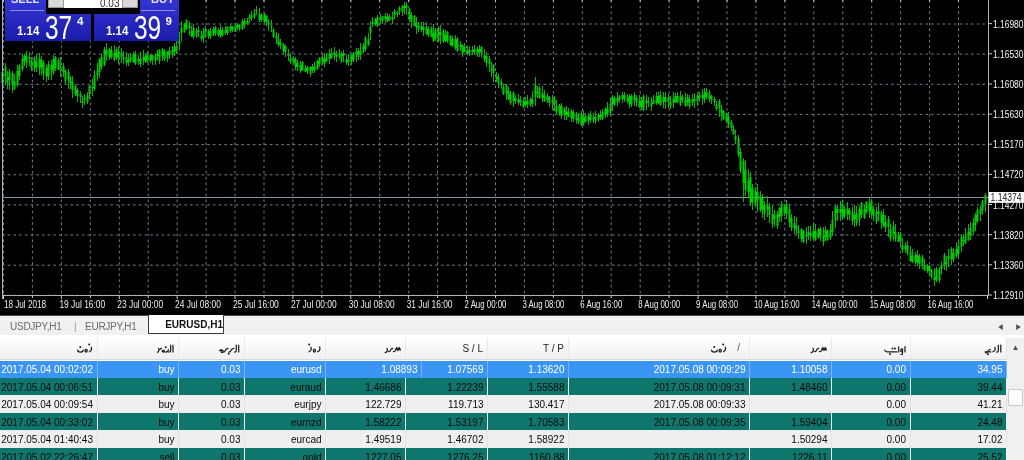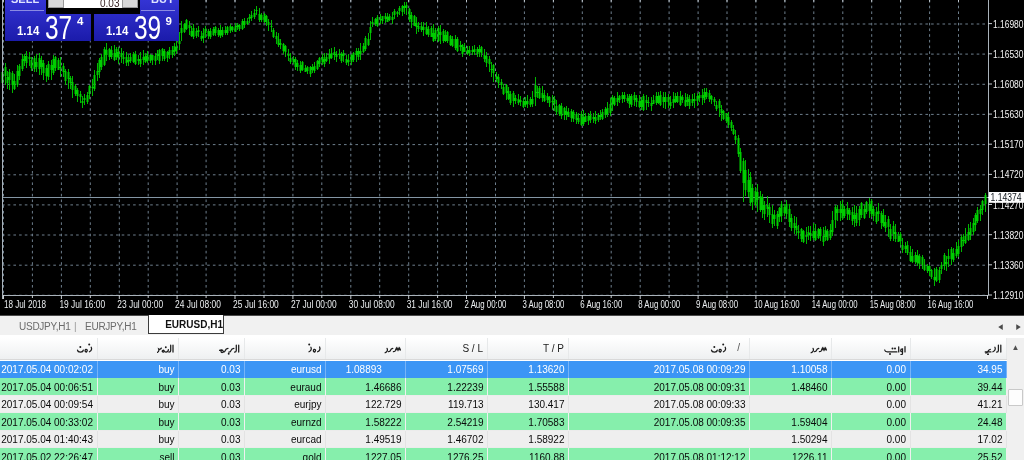--- a/index.html
+++ b/index.html
@@ -32,21 +32,21 @@
 .tarr{position:absolute;top:6.5px;font-size:6.5px;color:#4a4a4a;transform:scale(.9,1.15);}
 
 #tablepanel{position:absolute;left:0;top:335px;width:1024px;height:125px;background:#fff;}
 #thead{position:absolute;left:0;top:3px;width:1007px;height:22px;
  background:linear-gradient(#ffffff,#eef0f1);border-bottom:1px solid #d9d9d9;padding-left:26px;}
 .hc{position:absolute;top:0;height:21px;border-right:1px solid #e7e9ea;}
 .arw{position:absolute;right:4px;top:5px;}
 .htxt{position:absolute;right:4px;top:5px;font-size:10px;color:#1c1c1c;}
 .hslash{position:absolute;right:9px;top:4px;font-size:10px;color:#555;}
 .arw2{right:22px !important;}
-.trow{position:absolute;left:0;width:1007px;height:17.5px;background:#86efac;
+.trow{position:absolute;left:0;width:1007px;height:17.5px;background:#0f766e;
  border-bottom:1px solid #ececec;}
 .trow.sel{background:#3b95f5;border-bottom:none;}
 .trow.alt{background:#efefef;}
 .trow.alt .tc{border-right:1px solid #e3e3e3;}
 .trow.sel .tc{color:#fff;border-right:1px solid #77b4f8;}
 .tc{position:absolute;top:0;height:17.5px;font-size:10px;color:#0a0a0a;text-align:right;
  padding:3.5px 3.5px 0 0;border-right:1px solid #f0f0f0;white-space:nowrap;overflow:hidden;}
 #vscroll{position:absolute;left:1007px;top:3px;width:17px;height:122px;background:#f0f0f0;}
 #vsbtn{position:absolute;left:0;top:0;width:17px;height:17px;background:#f0f0f0;
  color:#505050;font-size:8px;text-align:center;padding-top:5px;}
@@ -117,21 +117,21 @@
         <span class="big">37</span>
         <span class="sup">4</span>
       </div>
  <div class="bigpx" style="left:88.5px;">
         <span class="sm">1.14</span>
         <span class="big">39</span>
         <span class="sup">9</span>
       </div>
 </div>
 <div id="tabbar">
- <div class="itab" style="left:19px;text-align:center;">USDJPY,H1</div>
+ <div class="itab" style="left:10px;text-align:center;">USDJPY,H1</div>
  <div class="itab" style="left:74px;color:#999;">|</div>
  <div class="itab" style="left:85px;">EURJPY,H1</div>
  <div id="atab">EURUSD,H1</div>
  <div class="tarr" style="left:997.5px;">◀</div>
  <div class="tarr" style="left:1015.5px;">▶</div>
 </div>
 <div id="tablepanel">
 <div id="thead">
         <div class="hc" style="left:0px;width:97.5px;">
           <svg class="arw" width="18" height="12" viewBox="0 0 18 12">
@@ -195,21 +195,21 @@
             <path d="M18.8 2v7M16.4 2v5.4c0 1.1-.7 1.6-1.8 1.6M12.9 4.2c.9 1.8.2 3.6-2 4.6M8.9 8.9H3.2M8.3 6.3c-1.2.3-2 1-2.3 2-.3 1-1.1 1.7-2.2 1.7" fill="none" stroke="#1c1c1c" stroke-width="1.25" stroke-linecap="round"></path>
             <circle cx="6" cy="11.2" r="1" fill="#1c1c1c" stroke="none"></circle>
           </svg>
         </div>
       </div>
 <div class="trow sel" style="top:25.5px;">
         <div class="tc" style="left:0px;width:97.5px;">2017.05.04 00:02:02</div>
         <div class="tc" style="left:97.5px;width:81.5px;">buy</div>
         <div class="tc" style="left:179px;width:66px;">0.03</div>
         <div class="tc" style="left:245px;width:81px;">eurusd</div>
-        <div class="tc" style="left:326px;width:80px;text-align:center;">1.08893</div>
+        <div class="tc" style="left:342px;width:80px;">1.08893</div>
         <div class="tc" style="left:406px;width:82px;">1.07569</div>
         <div class="tc" style="left:488px;width:81px;">1.13620</div>
         <div class="tc" style="left:569px;width:181px;">2017.05.08 00:09:29</div>
         <div class="tc" style="left:750px;width:82px;">1.10058</div>
         <div class="tc" style="left:832px;width:78.5px;">0.00</div>
         <div class="tc" style="left:910.5px;width:96.5px;padding-left:40px;">34.95</div>
       </div>
       <div class="trow" style="top:43.0px;">
         <div class="tc" style="left:0px;width:97.5px;">2017.05.04 00:06:51</div>
         <div class="tc" style="left:97.5px;width:81.5px;">buy</div>
@@ -235,21 +235,21 @@
         <div class="tc" style="left:750px;width:82px;margin-top:23px;">124.280</div>
         <div class="tc" style="left:832px;width:78.5px;">0.00</div>
         <div class="tc" style="left:910.5px;width:96.5px;">41.21</div>
       </div>
       <div class="trow" style="top:78.0px;">
         <div class="tc" style="left:0px;width:97.5px;">2017.05.04 00:33:02</div>
         <div class="tc" style="left:97.5px;width:81.5px;">buy</div>
         <div class="tc" style="left:179px;width:66px;">0.03</div>
         <div class="tc" style="left:245px;width:81px;">eurnzd</div>
         <div class="tc" style="left:326px;width:80px;">1.58222</div>
-        <div class="tc" style="left:406px;width:82px;">2.54219</div>
+        <div class="tc" style="left:406px;width:82px;">1.53197</div>
         <div class="tc" style="left:488px;width:81px;">1.70583</div>
         <div class="tc" style="left:569px;width:181px;">2017.05.08 00:09:35</div>
         <div class="tc" style="left:750px;width:82px;">1.59404</div>
         <div class="tc" style="left:832px;width:78.5px;">0.00</div>
         <div class="tc" style="left:910.5px;width:96.5px;">24.48</div>
       </div>
       <div class="trow alt" style="top:95.5px;">
         <div class="tc" style="left:0px;width:97.5px;">2017.05.04 01:40:43</div>
         <div class="tc" style="left:97.5px;width:81.5px;">buy</div>
         <div class="tc" style="left:179px;width:66px;">0.03</div>

